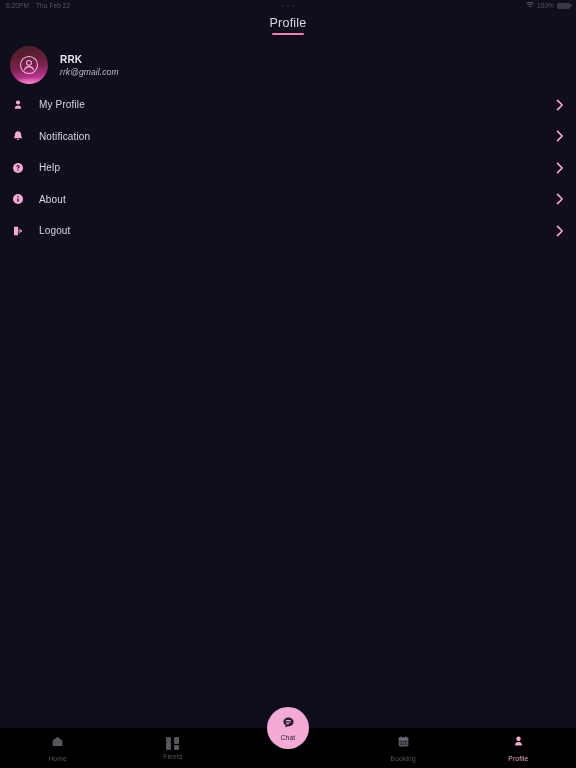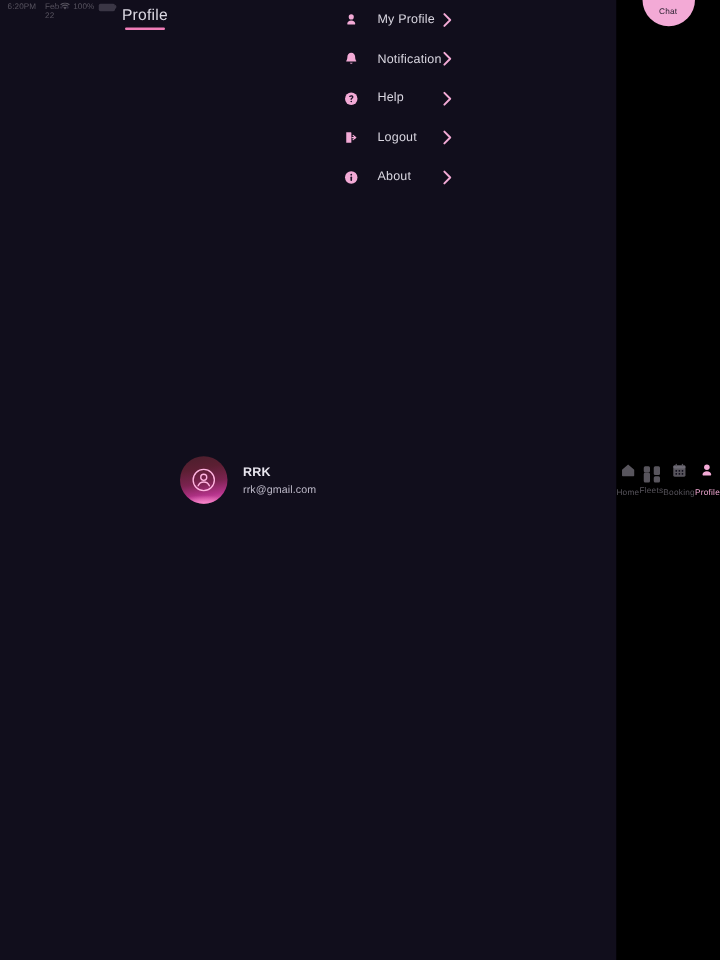--- a/index.html
+++ b/index.html
@@ -6,21 +6,21 @@
   html, body {
     width:576px; height:768px;
     background:#000;
     font-family:"Liberation Sans", sans-serif;
     overflow:hidden;
   }
   #app {
     position:relative;
     width:576px; height:768px;
     background:#110e1c;
-    display:flex; flex-direction:row;
+    display:flex; flex-direction:column;
   }
 
   
   .statusbar {
     height:11px; flex:0 0 11px;
     display:flex; align-items:center;
     padding:0 6px;
     font-size:6.5px; letter-spacing:.1px;
     color:#57535f;
     position:relative;
@@ -75,21 +75,21 @@
   }
   .avatar-glow {
     position:absolute; left:50%; bottom:-9px;
     transform:translateX(-50%);
     width:44px; height:16px; border-radius:50%;
     background:radial-gradient(ellipse at center,#ff8fd0 0%,rgba(255,143,208,0) 70%);
   }
   .avatar svg { position:relative; z-index:2; }
   .profile-meta { display:flex; flex-direction:column; gap:2px; }
   .profile-name { font-size:10px; color:#e9e6ef; font-weight:bold; letter-spacing:.2px; }
-  .profile-email { font-size:8.5px; color:#bdb9c8; letter-spacing:.1px; }
+  .profile-email { font-size:8.5px; color:#bdb9c8; letter-spacing:.1px;font-style:italic; }
 
   
   .menu { flex:0 0 auto; display:flex; flex-direction:column; }
   .menu-item {
     height:31.5px;
     display:flex; align-items:center;
     padding:0 12px 0 7px;
     gap:0;
   }
   .mi-icon {
@@ -234,42 +234,42 @@
       <span class="mi-chev">
         <svg width="9" height="12" viewBox="0 0 12 18">
           <path d="M3 2l7 7-7 7" fill="none" stroke="#f3aad6" stroke-width="2.4" stroke-linecap="round" stroke-linejoin="round"></path>
         </svg>
       </span>
     </div>
 
     <div class="menu-item">
       <span class="mi-icon">
         <svg width="12" height="12" viewBox="0 0 24 24">
+          <circle cx="12" cy="12" r="10" fill="#f3aad6"></circle>
+          <circle cx="12" cy="7.4" r="1.4" fill="#1b1226"></circle>
+          <rect x="10.7" y="10.3" width="2.6" height="7.2" rx="1.1" fill="#1b1226"></rect>
+        </svg>
+      </span>
+      <span class="mi-label">About</span>
+      <span class="mi-chev">
+        <svg width="9" height="12" viewBox="0 0 12 18">
+          <path d="M3 2l7 7-7 7" fill="none" stroke="#f3aad6" stroke-width="2.4" stroke-linecap="round" stroke-linejoin="round"></path>
+        </svg>
+      </span>
+    </div>
+
+    <div class="menu-item">
+      <span class="mi-icon">
+        <svg width="12" height="12" viewBox="0 0 24 24">
           <path d="M4 3.6h7.2a1 1 0 0 1 1 1v14.8a1 1 0 0 1-1 1H4Z" fill="#f3aad6"></path>
           <path d="M15 8.6 19 12l-4 3.4" fill="none" stroke="#f3aad6" stroke-width="2" stroke-linecap="round" stroke-linejoin="round"></path>
           <path d="M13.4 12H19" stroke="#f3aad6" stroke-width="2" stroke-linecap="round"></path>
         </svg>
       </span>
       <span class="mi-label">Logout</span>
-      <span class="mi-chev">
-        <svg width="9" height="12" viewBox="0 0 12 18">
-          <path d="M3 2l7 7-7 7" fill="none" stroke="#f3aad6" stroke-width="2.4" stroke-linecap="round" stroke-linejoin="round"></path>
-        </svg>
-      </span>
-    </div>
-
-    <div class="menu-item">
-      <span class="mi-icon">
-        <svg width="12" height="12" viewBox="0 0 24 24">
-          <circle cx="12" cy="12" r="10" fill="#f3aad6"></circle>
-          <circle cx="12" cy="7.4" r="1.4" fill="#1b1226"></circle>
-          <rect x="10.7" y="10.3" width="2.6" height="7.2" rx="1.1" fill="#1b1226"></rect>
-        </svg>
-      </span>
-      <span class="mi-label">About</span>
       <span class="mi-chev">
         <svg width="9" height="12" viewBox="0 0 12 18">
           <path d="M3 2l7 7-7 7" fill="none" stroke="#f3aad6" stroke-width="2.4" stroke-linecap="round" stroke-linejoin="round"></path>
         </svg>
       </span>
     </div>
 
 
   </div>
 

